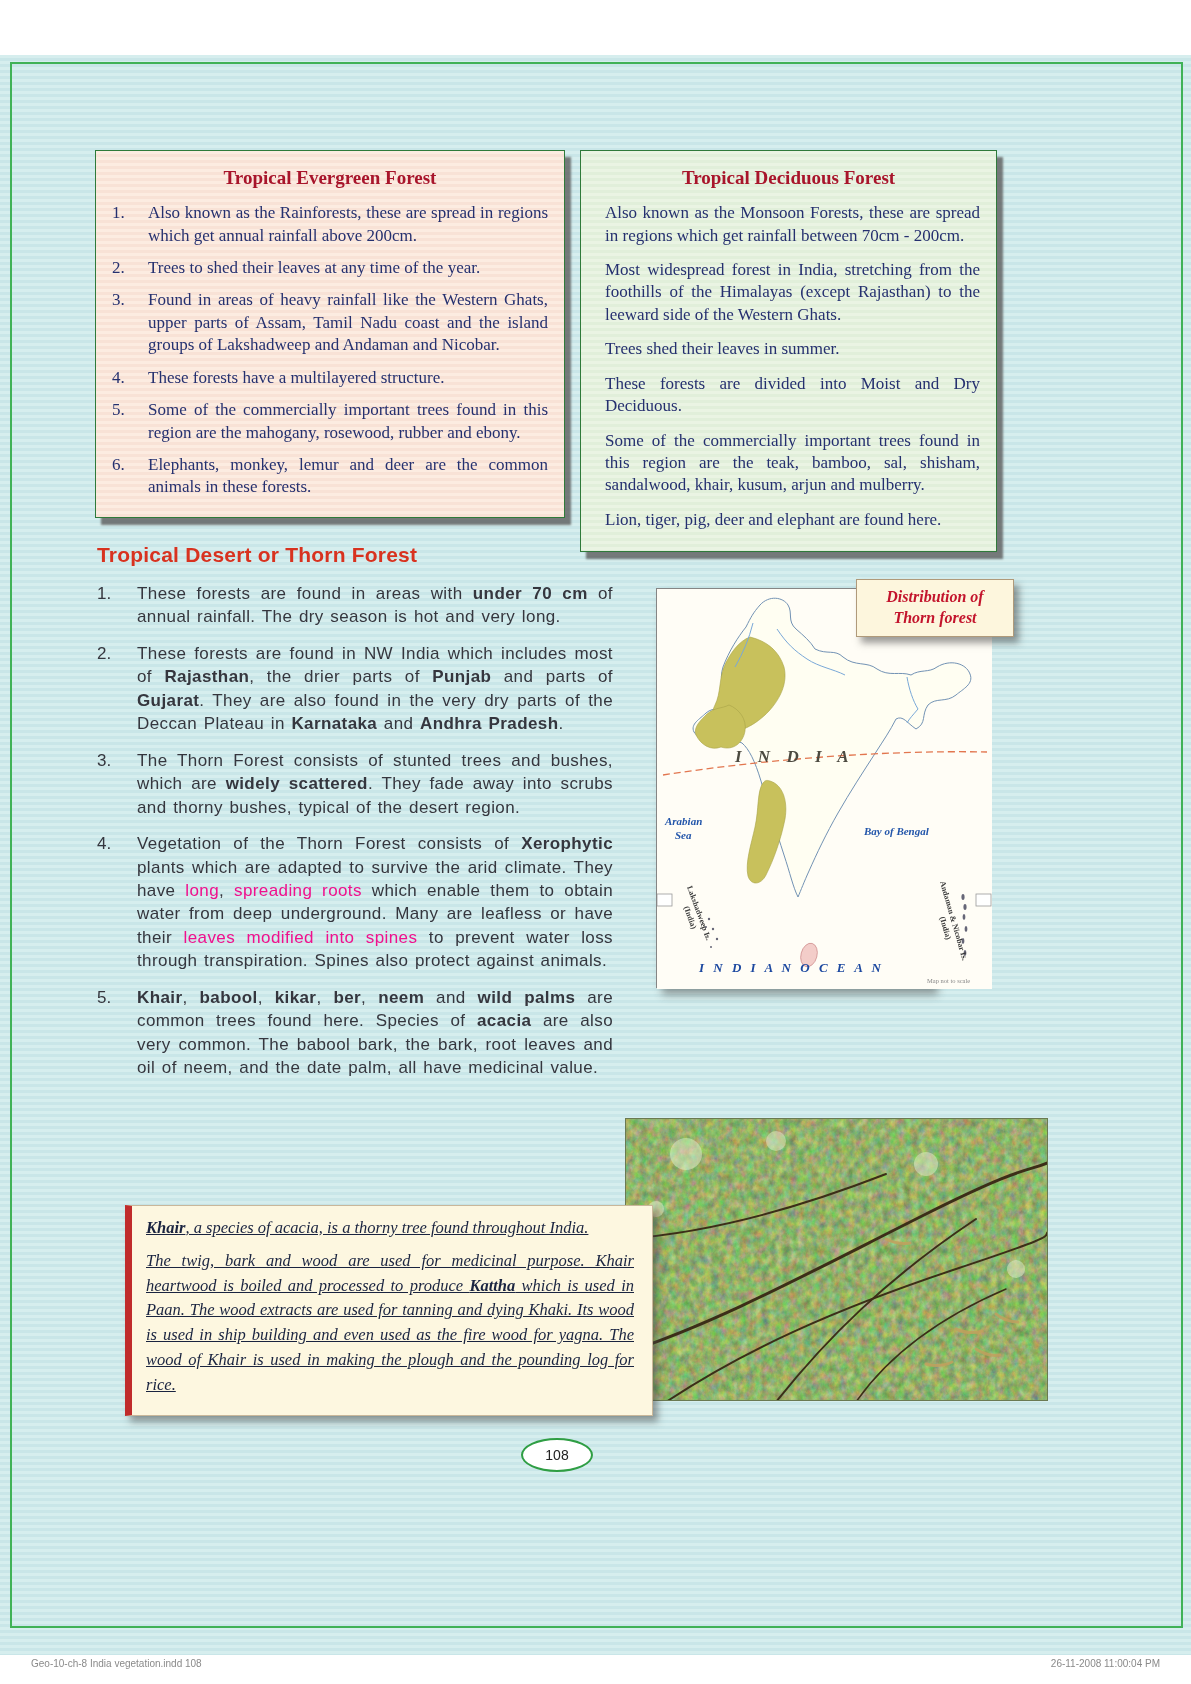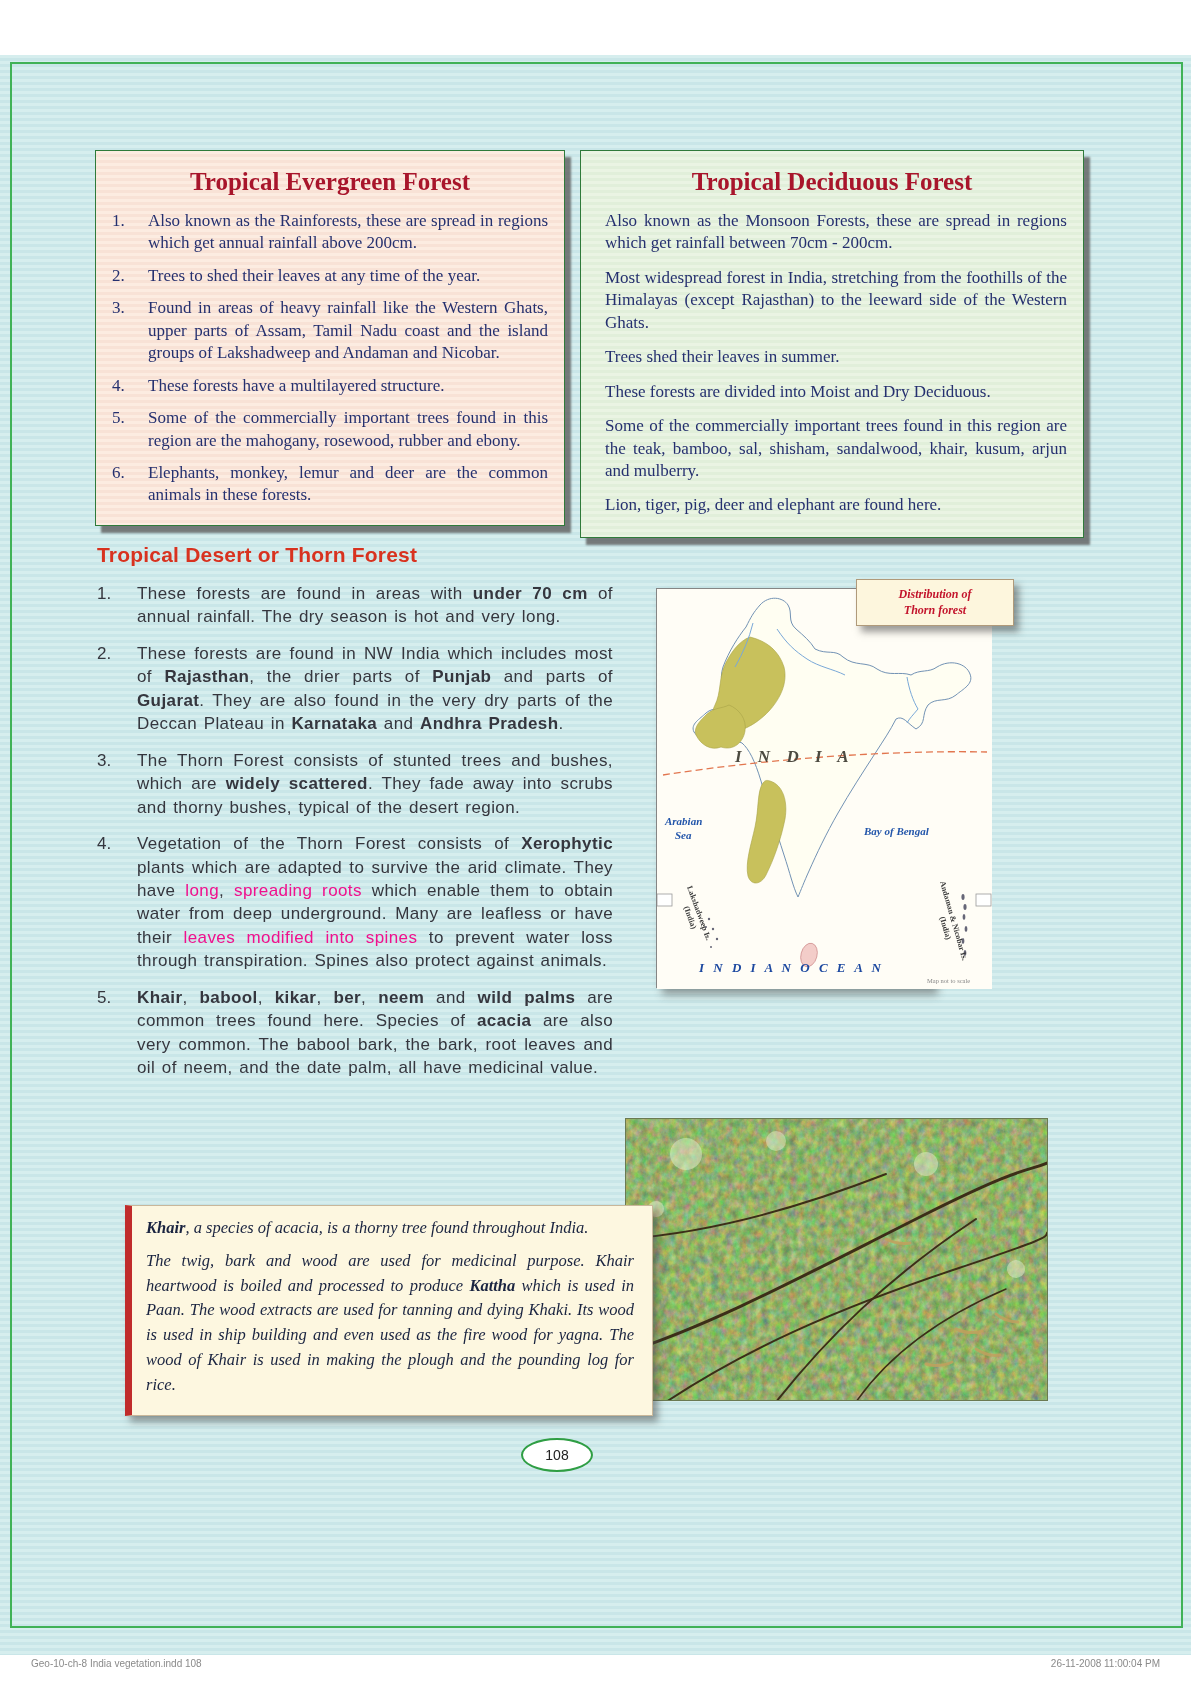--- a/index.html
+++ b/index.html
@@ -21,25 +21,25 @@
   .box {
     position: absolute; border: 1px solid #2f7a3a; padding: 12px 16px 8px 16px;
     box-shadow: 6px 7px 2px rgba(92,92,92,.8);
     color: #25306f; font-size: 17px; line-height: 1.32;
   }
   .box-evergreen {
     left: 95px; top: 150px; width: 470px;
     background: repeating-linear-gradient(180deg, #fcece1 0 3px, #f8e2d6 3px 6px);
   }
   .box-deciduous {
-    left: 580px; top: 150px; width: 504px;
+    left: 580px; top: 150px; width: 417px;
     background: repeating-linear-gradient(180deg, #eaf4e3 0 3px, #e1efda 3px 6px);
   }
   .box h3 {
-    text-align: center; color: #a8152b; font-size: 25px; font-weight: bold;
+    text-align: center; color: #a8152b; font-size: 19px; font-weight: bold;
     margin: 2px 0 12px 0;
   }
   .bitem { display: flex; gap: 12px; margin-bottom: 10px; }
   .bitem .num { min-width: 24px; }
   .bitem .txt { flex: 1; text-align: justify; }
   .box-deciduous p { margin: 0 0 12px 8px; text-align: justify; }
   
   .thorn-heading {
     position: absolute; left: 97px; top: 543px;
     font-family: "Liberation Sans", sans-serif;
@@ -61,42 +61,42 @@
     background: #fffdf6; border: 1px solid #858585;
     box-shadow: 6px 7px 8px rgba(60,60,60,.45);
     text-decoration: underline;
   }
   .map-caption {
     position: absolute; left: 856px; top: 579px; width: 158px; z-index: 5;
     background: #fdf6dd; border: 1px solid #b09a7a;
     box-shadow: 5px 6px 7px rgba(60,60,60,.5);
     padding: 7px 4px; text-align: center;
     font-style: italic; font-weight: bold; color: #c3142c;
-    font-size: 12px; line-height: 1.3;
+    font-size: 16px; line-height: 1.3;
   }
   .map-svg text { font-family: "Liberation Serif", serif; }
   .country { font-size: 17px; font-weight: bold; fill: #4c4a40; letter-spacing: 6px; font-style: italic; }
   .sea { font-style: italic; font-weight: bold; fill: #2255aa; font-size: 11px; }
   .ocean { font-style: italic; font-weight: bold; fill: #1d49a0; font-size: 13px; letter-spacing: 3px; }
   .isl { font-size: 8px; font-weight: bold; fill: #3a3a3a; }
   .scale-note { font-size: 6.5px; fill: #888; font-family: "Liberation Sans", sans-serif; }
   
   .photo {
     position: absolute; left: 625px; top: 1118px; width: 423px; height: 283px;
     border: 1px solid #6a7a52; overflow: hidden; background: #4a6b2e;
   }
   
   .khair-box {
     position: absolute; left: 125px; top: 1205px; width: 528px;
     background: #fdf7e0; border: 1px solid #c9b79a; border-left: 7px solid #c02b2b;
     box-shadow: 5px 6px 7px rgba(70,70,70,.5);
     padding: 10px 14px; font-style: italic; font-size: 16.5px;
     color: #1a2440; line-height: 1.5;
   }
-  .khair-box p { margin: 0 4px 8px 0; text-align: justify; }
+  .khair-box p { margin: 0 4px 8px 0; text-align: justify; text-decoration: underline; }
   
   .page-num {
     position: absolute; left: 521px; top: 1438px; width: 72px; height: 34px;
     border: 2px solid #2f9e44; border-radius: 50%; background: #ffffff;
     display: flex; align-items: center; justify-content: center;
     font-family: "Liberation Sans", sans-serif; font-size: 14px; color: #222;
   }
   .footer-left, .footer-right {
     position: absolute; top: 1658px; font-family: "Liberation Sans", sans-serif;
     font-size: 10px; color: #8a8a8a; background: rgba(255,255,255,.6); padding: 0 3px;

